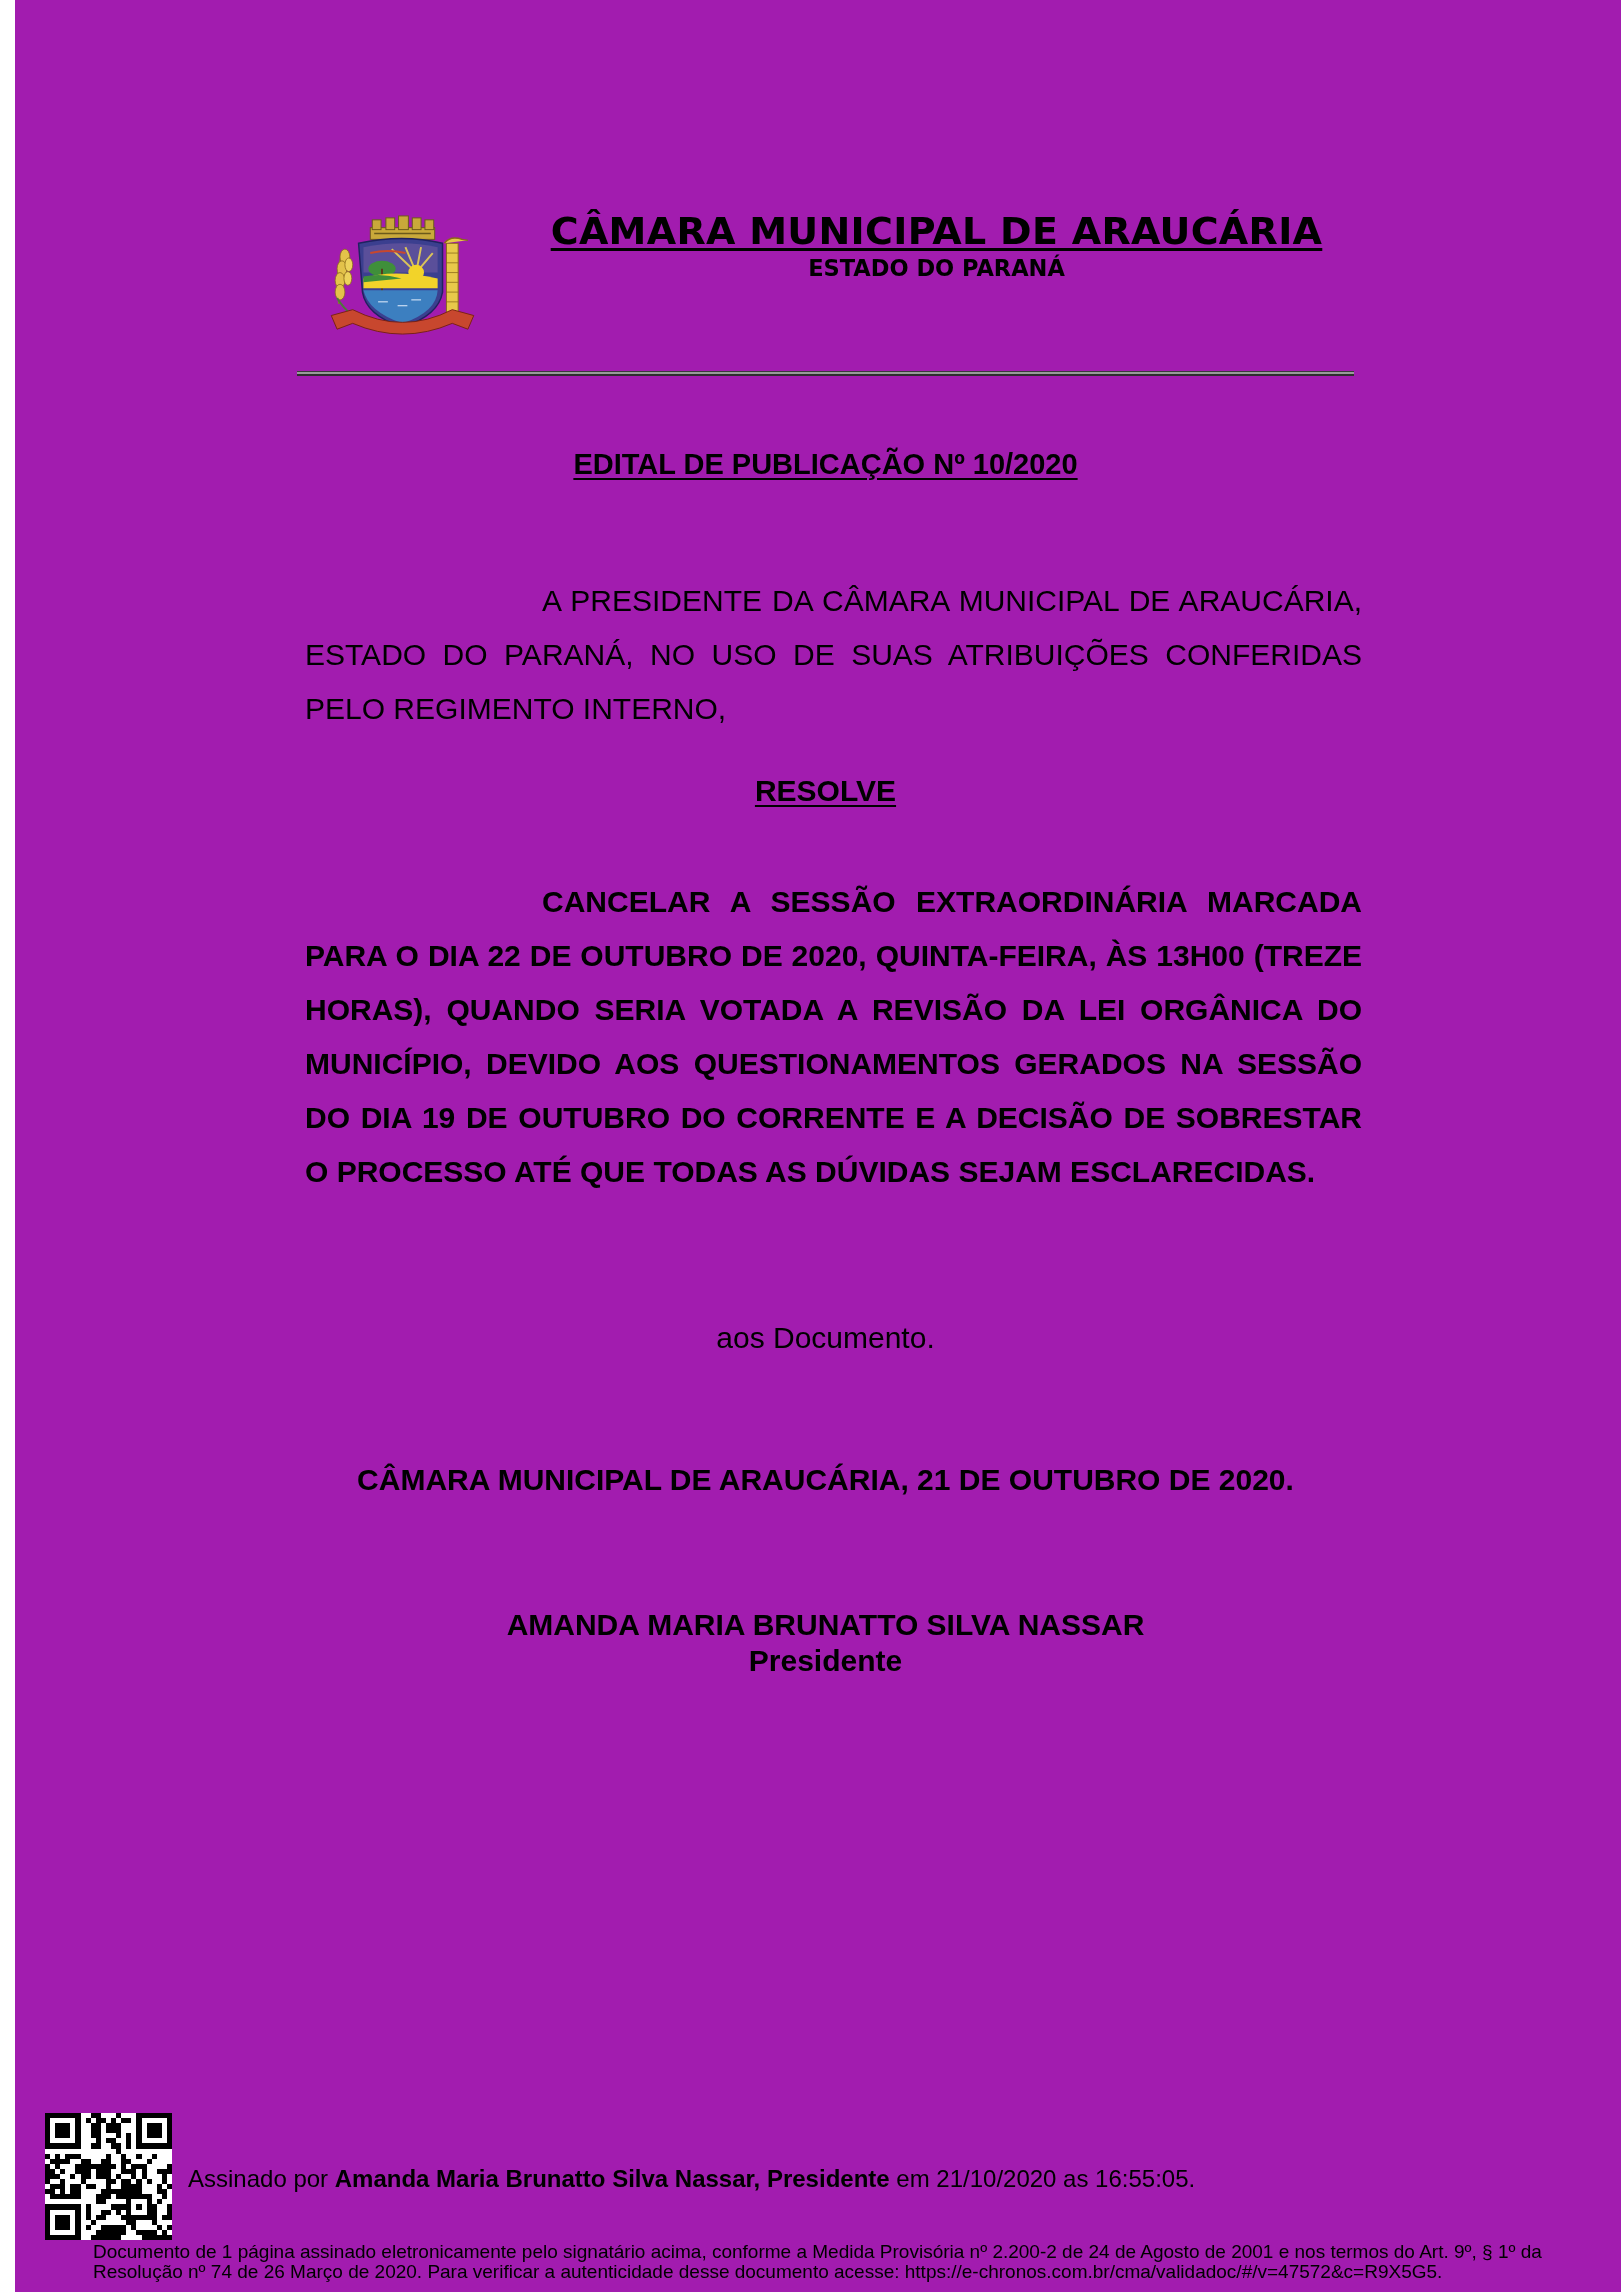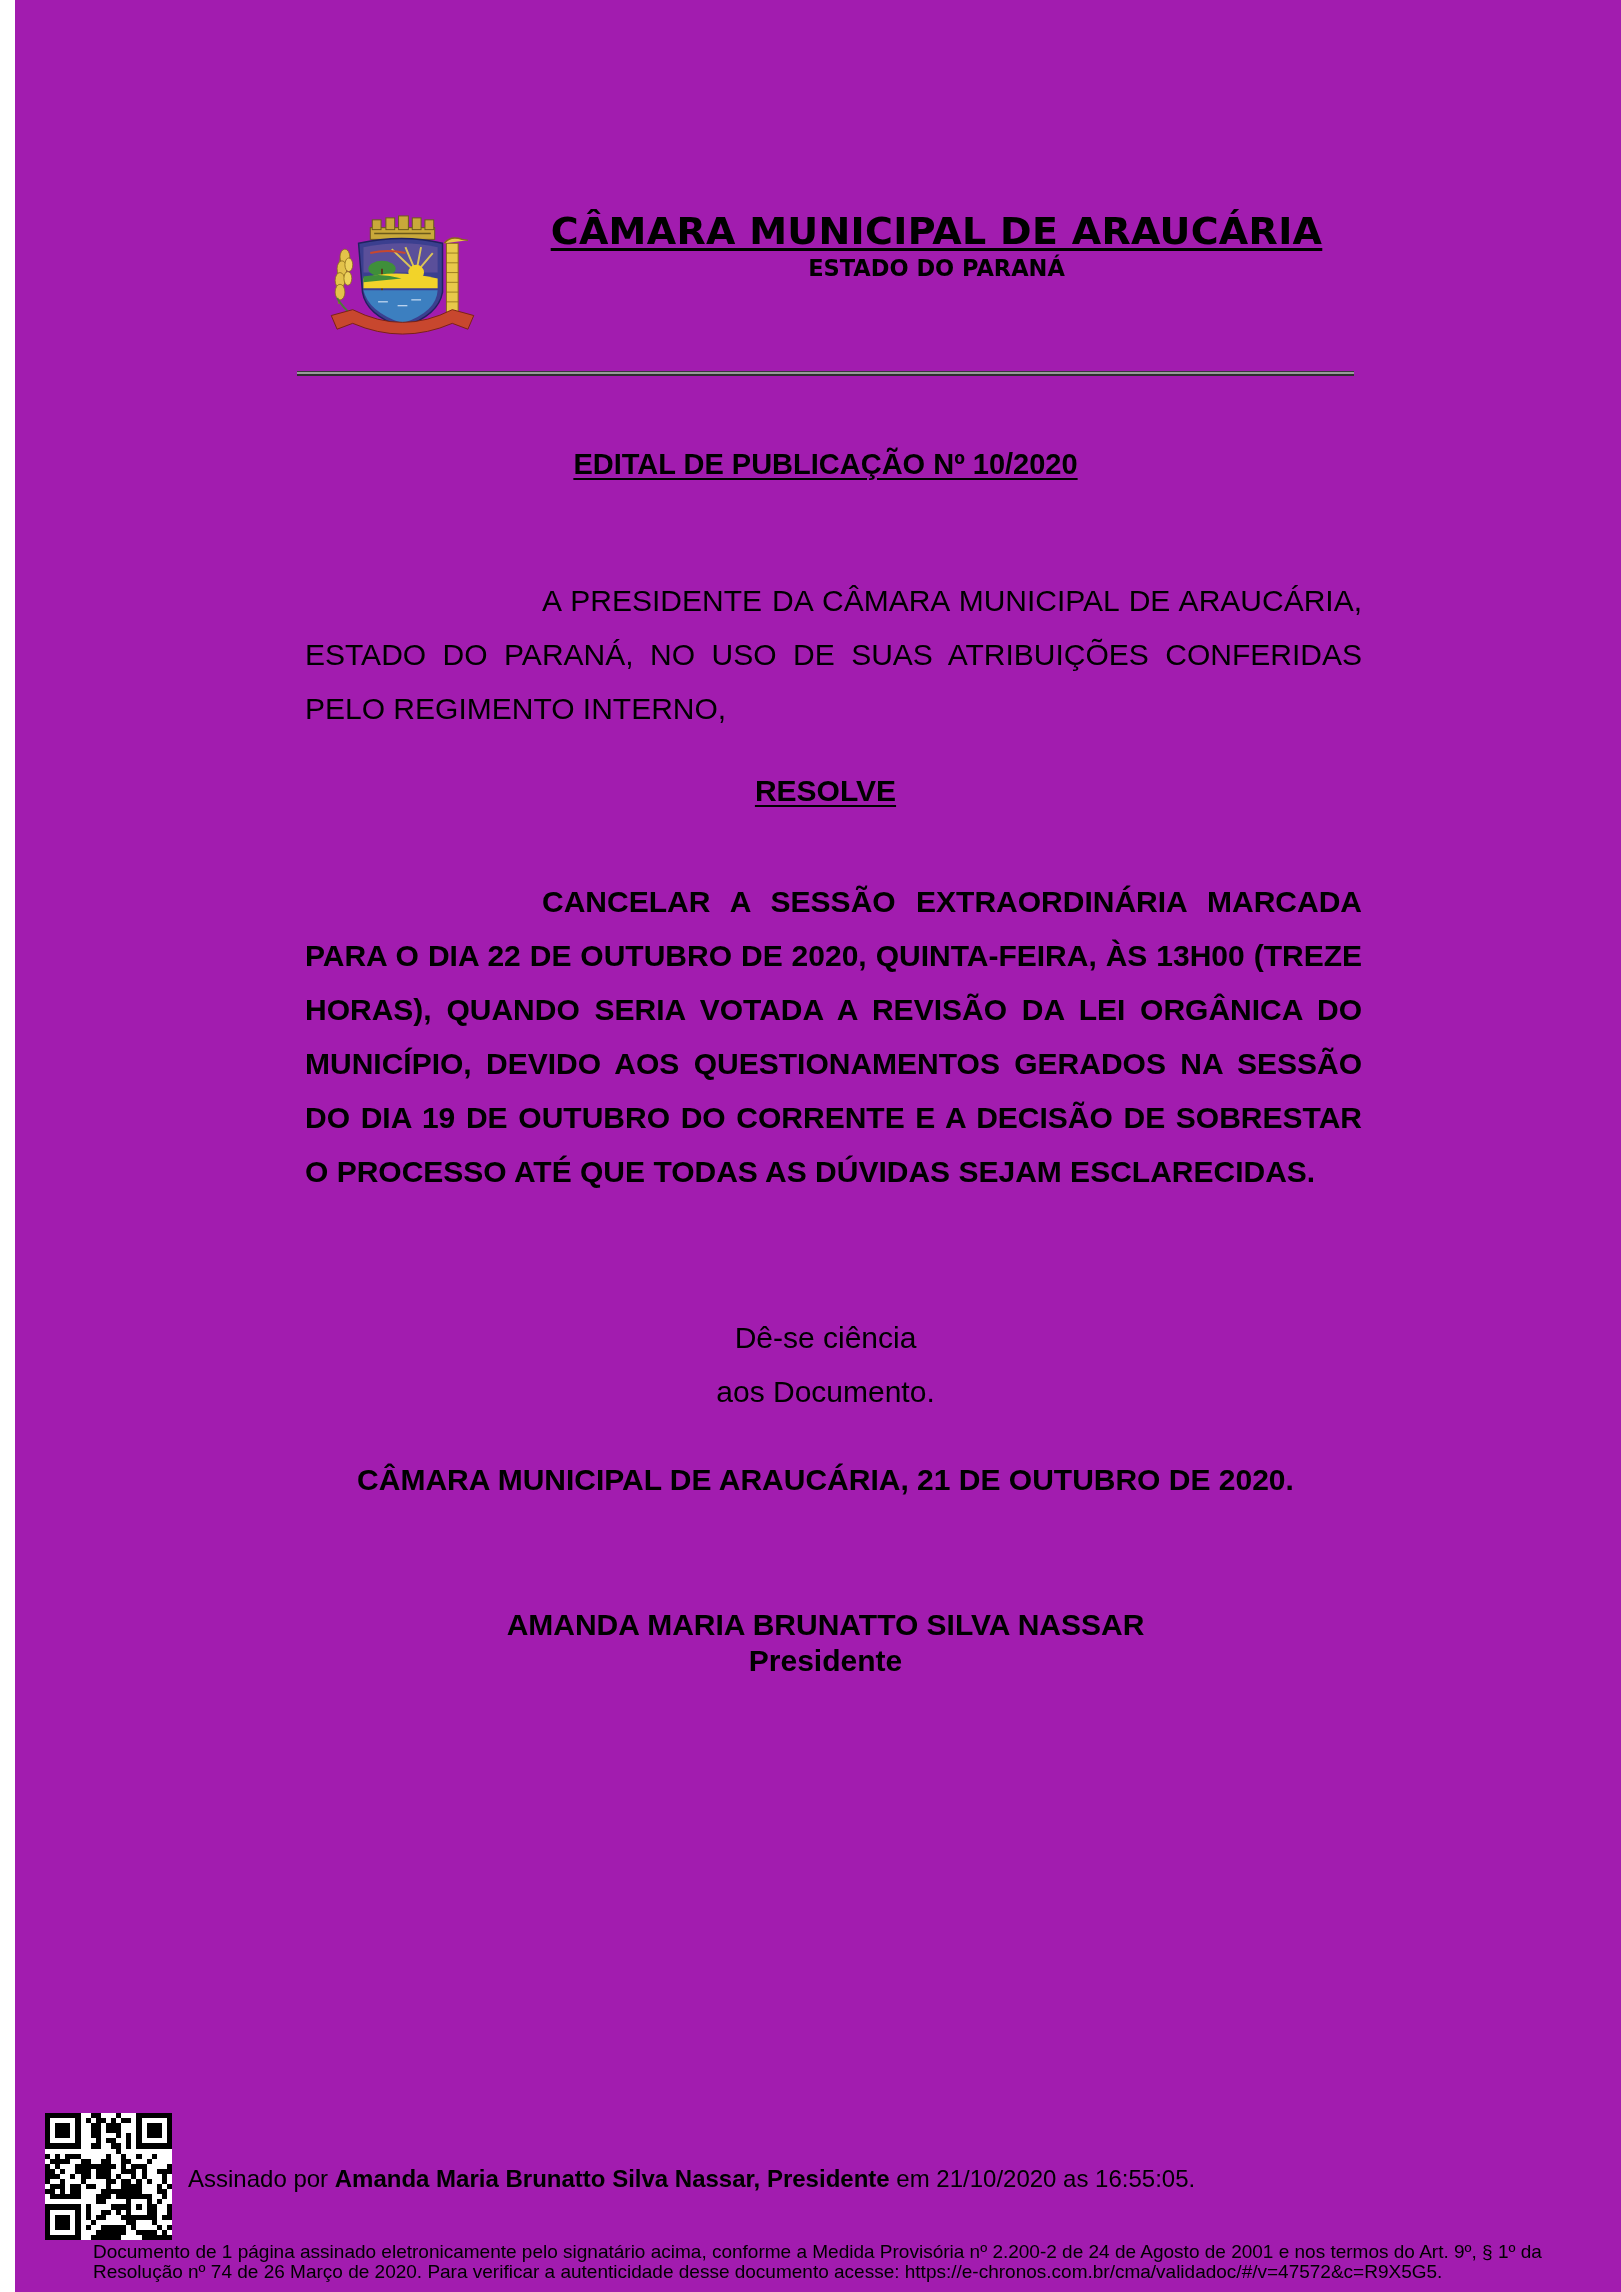--- a/index.html
+++ b/index.html
@@ -245,21 +245,20 @@
 
     <p class="para intro">A PRESIDENTE DA CÂMARA MUNICIPAL DE ARAUCÁRIA, ESTADO DO PARANÁ, NO USO DE SUAS ATRIBUIÇÕES CONFERIDAS PELO REGIMENTO INTERNO,</p>
 
     <div class="resolve">
       <span>RESOLVE</span>
     </div>
 
     <p class="para resolution">CANCELAR A SESSÃO EXTRAORDINÁRIA MARCADA PARA O DIA 22 DE OUTUBRO DE 2020, QUINTA-FEIRA, ÀS 13H00 (TREZE HORAS), QUANDO SERIA VOTADA A REVISÃO DA LEI ORGÂNICA DO MUNICÍPIO, DEVIDO AOS QUESTIONAMENTOS GERADOS NA SESSÃO DO DIA 19 DE OUTUBRO DO CORRENTE E A DECISÃO DE SOBRESTAR O PROCESSO ATÉ QUE TODAS AS DÚVIDAS SEJAM ESCLARECIDAS.</p>
 
     <div class="notice">
-      <div>Dê-se ciência</div>
       <div>aos Documento.</div>
     </div>
 
     <div class="place-date">CÂMARA MUNICIPAL DE ARAUCÁRIA, 21 DE OUTUBRO DE 2020.</div>
 
     <div class="signer">
       <div>AMANDA MARIA BRUNATTO SILVA NASSAR</div>
       <div>Presidente</div>
     </div>
   </div>

